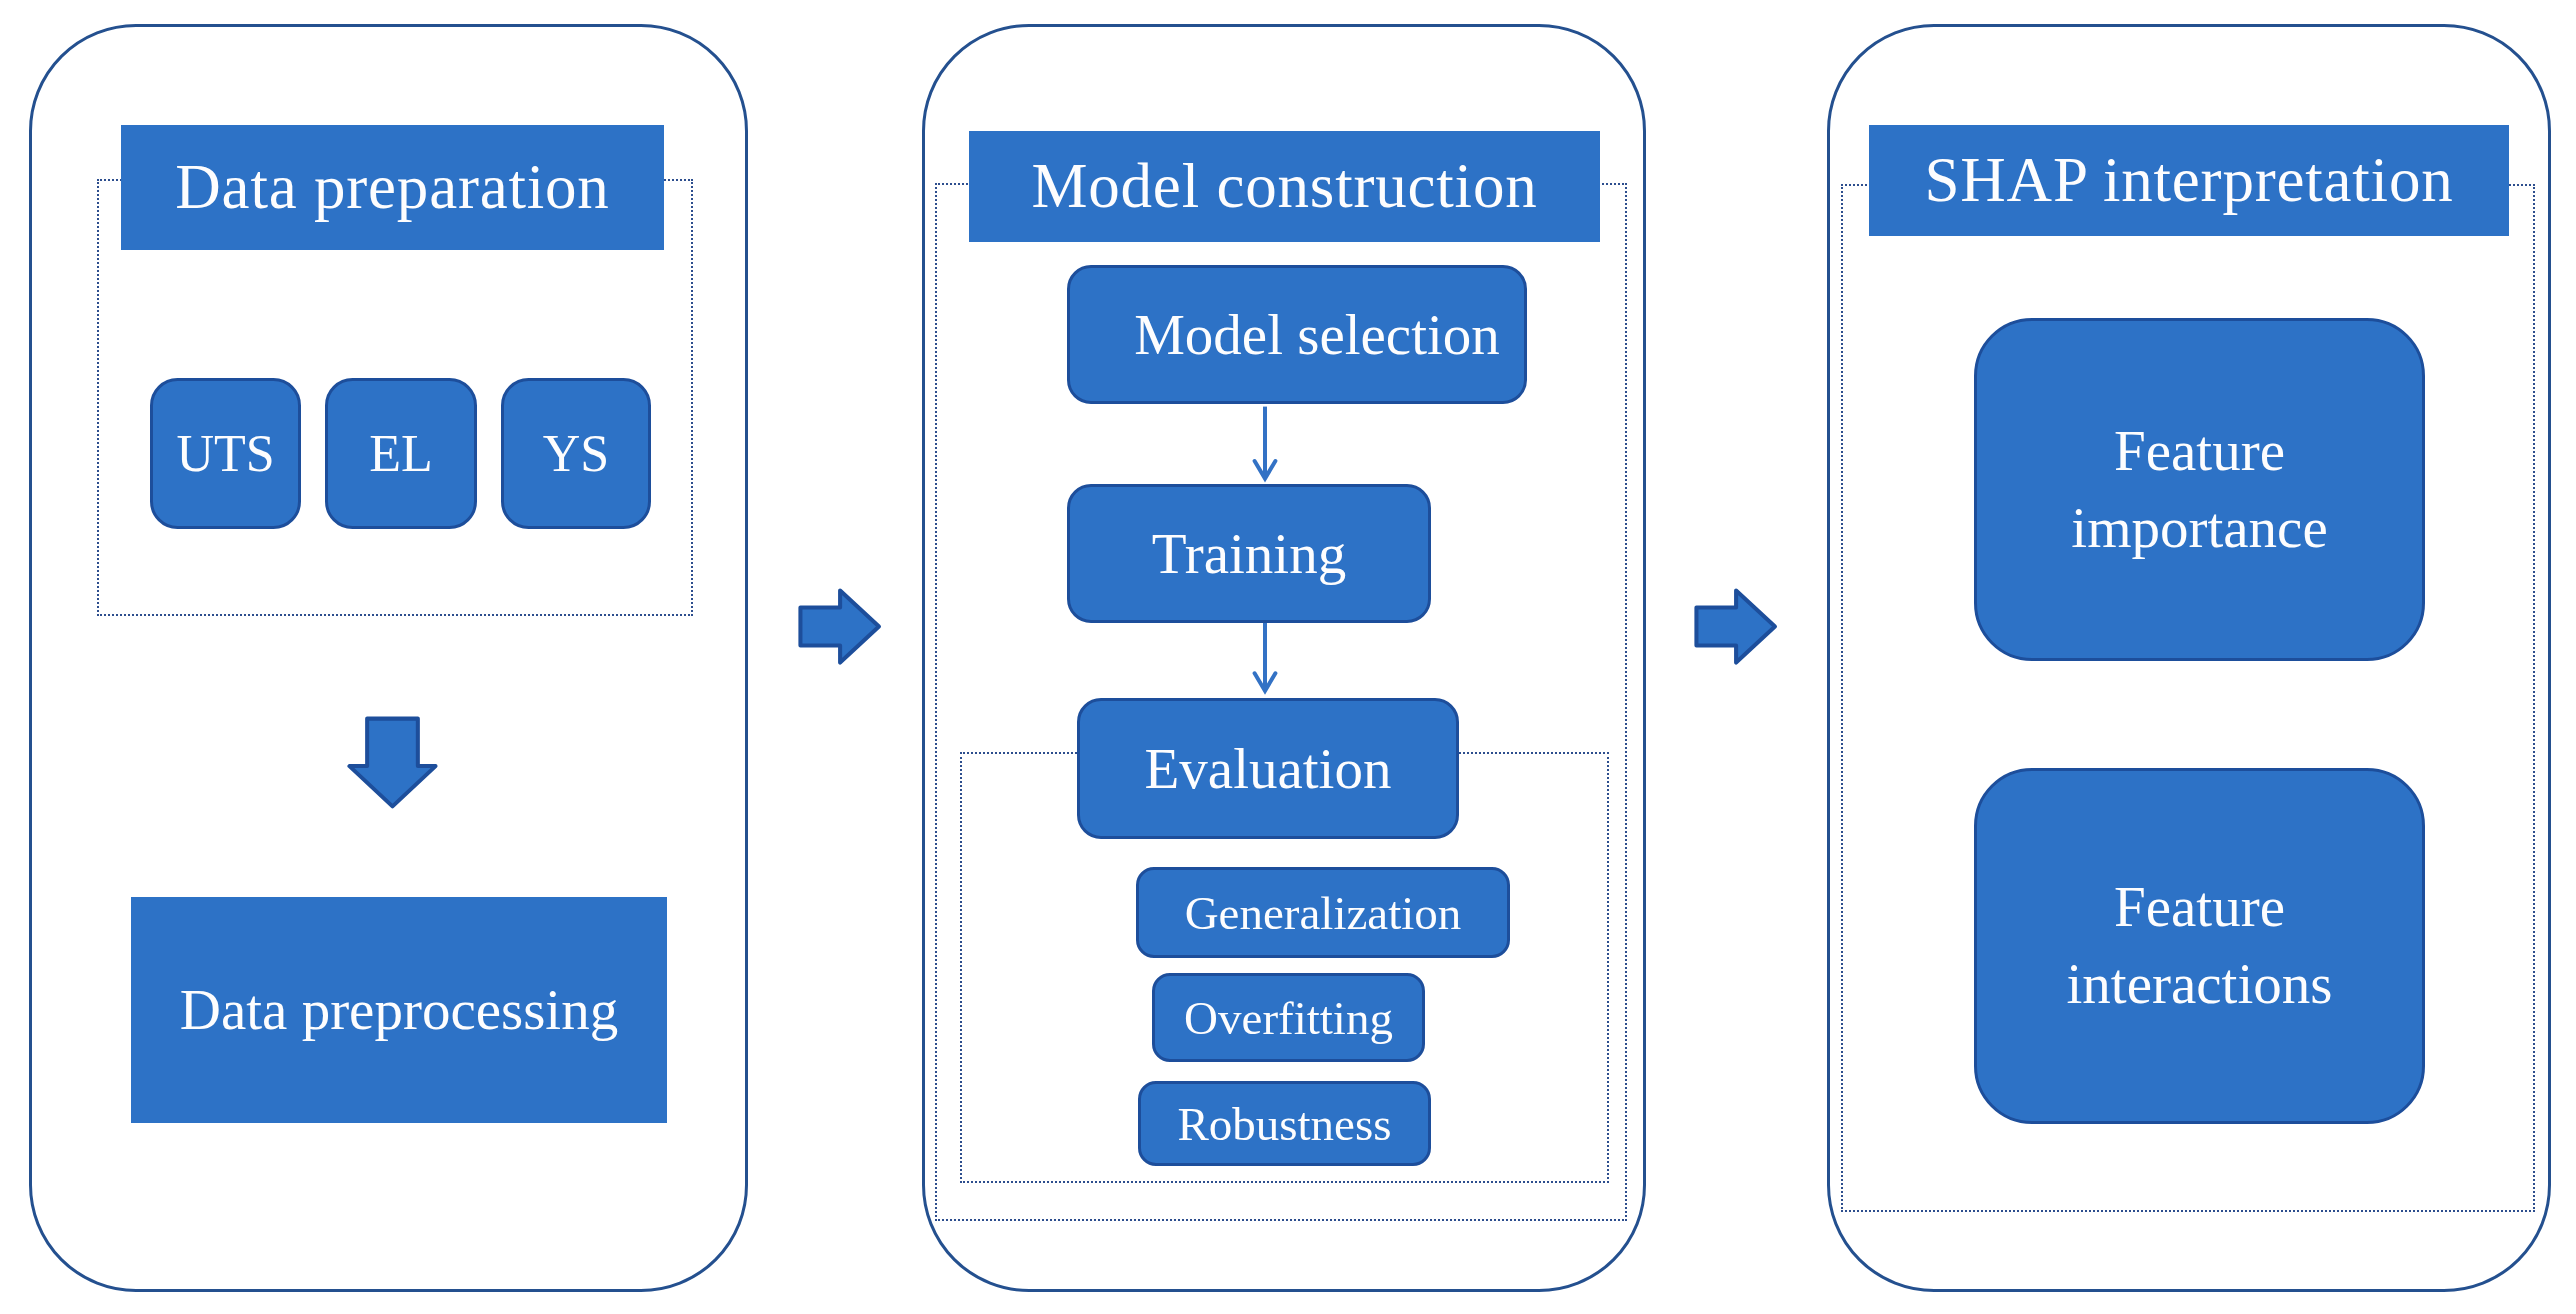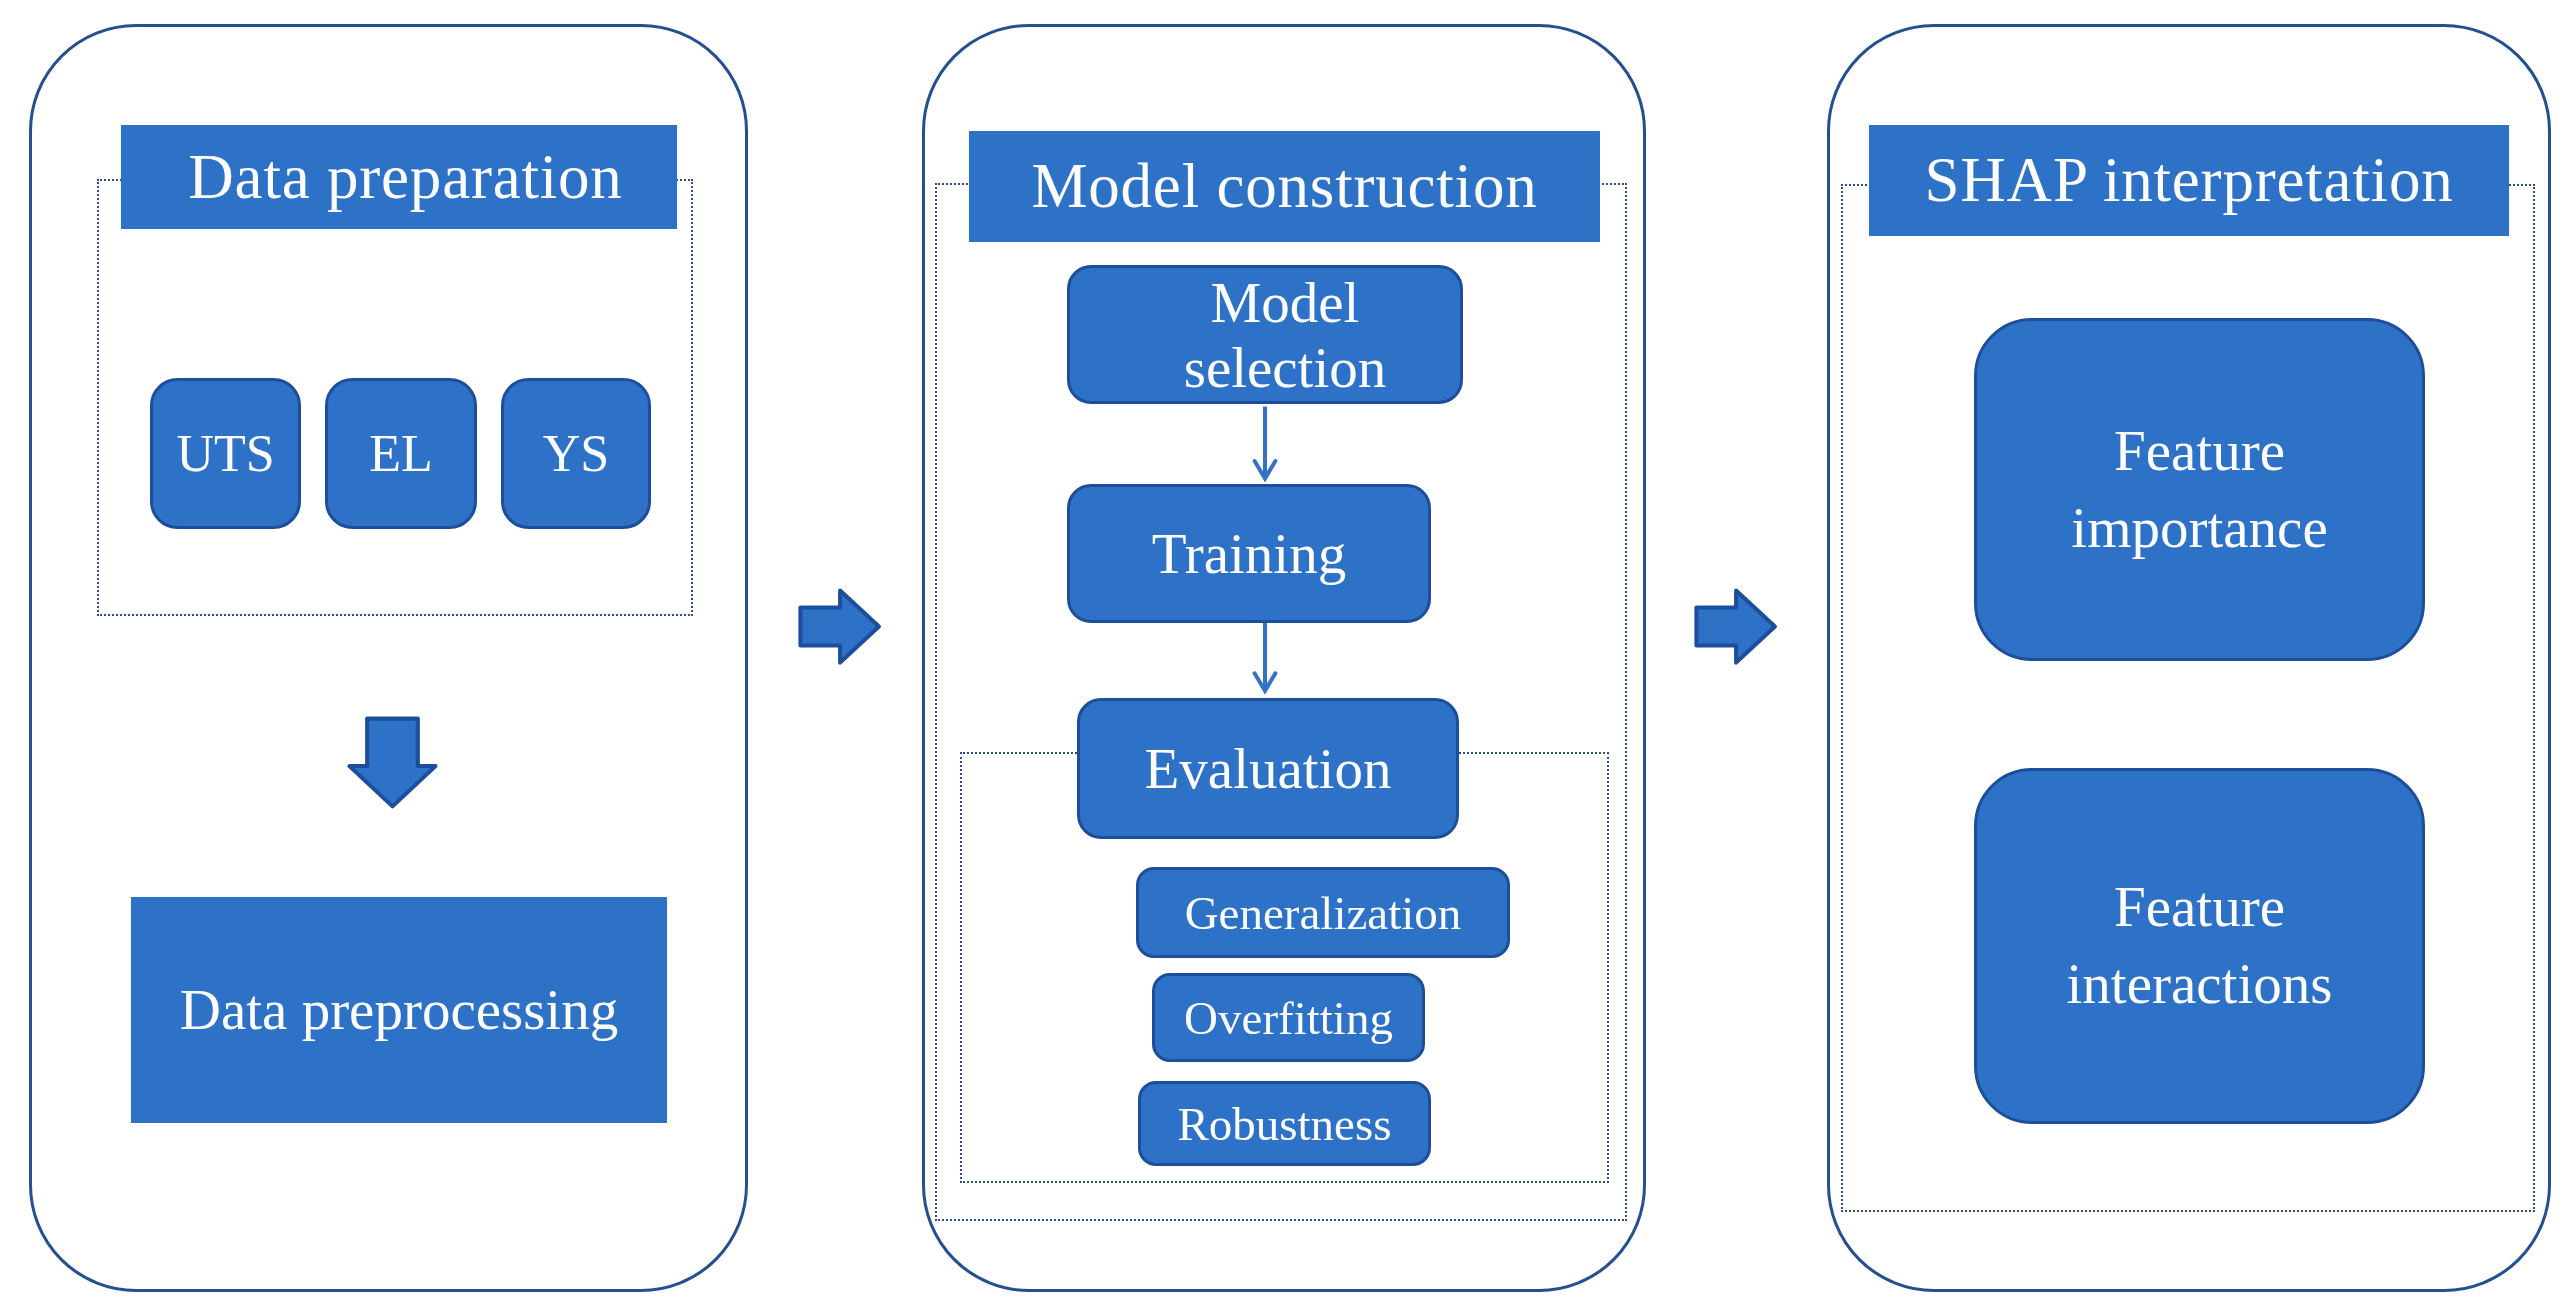--- a/index.html
+++ b/index.html
@@ -34,21 +34,21 @@
 </style>
 </head>
 <body>
 
 <div id="canvas">
 
   <div class="panel" style="left:29px;top:24px;width:719px;height:1268px;"></div>
 
   <div class="dotted" style="left:97px;top:179px;width:596px;height:437px;"></div>
 
-  <div class="hdr" style="left:121px;top:125px;width:543px;height:104px;padding-left:13px;">Data preparation</div>
+  <div class="hdr" style="left:121px;top:125px;width:543px;height:125px;">Data preparation</div>
 
   <div class="boxfill rbox small" style="left:150px;top:378px;width:151px;height:151px;">UTS</div>
   <div class="boxfill rbox small" style="left:325px;top:378px;width:152px;height:151px;">EL</div>
   <div class="boxfill rbox small" style="left:501px;top:378px;width:150px;height:151px;">YS</div>
 
   <svg class="arrow" style="left:343px;top:716px;" width="99" height="97" viewBox="0 0 123 120">
     <polygon points="30,3 93,3 93,62 115,62 61.5,112 8,62 30,62" fill="#2d72c6" stroke="#1d4e9b" stroke-width="5" stroke-linejoin="round"></polygon>
   </svg>
 
   <div class="boxfill plain" style="left:131px;top:897px;width:536px;height:226px;">Data preprocessing</div>
@@ -58,21 +58,21 @@
   </svg>
 
   <div class="panel" style="left:922px;top:24px;width:724px;height:1268px;"></div>
 
   <div class="dotted" style="left:935px;top:183px;width:692px;height:1038px;"></div>
 
   <div class="dotted" style="left:960px;top:752px;width:649px;height:431px;"></div>
 
   <div class="hdr" style="left:969px;top:131px;width:631px;height:111px;">Model construction</div>
 
-  <div class="boxfill rbox step" style="left:1067px;top:265px;width:396px;height:139px;padding-left:40px;">Model selection</div>
+  <div class="boxfill rbox step" style="left:1067px;top:265px;width:460px;height:139px;padding-left:40px;">Model selection</div>
 
   <svg class="arrow" style="left:1249px;top:406px;" width="32" height="78" viewBox="0 0 40 96">
     <line x1="20" y1="0" x2="20" y2="88" stroke="#3372c5" stroke-width="5"></line>
     <polyline points="7,68 20,90 33,68" fill="none" stroke="#3372c5" stroke-width="5" stroke-linecap="round"></polyline>
   </svg>
 
   <div class="boxfill rbox step" style="left:1067px;top:484px;width:364px;height:139px;">Training</div>
 
   <svg class="arrow" style="left:1249px;top:621px;" width="32" height="75" viewBox="0 0 40 93">
     <line x1="20" y1="0" x2="20" y2="85" stroke="#3372c5" stroke-width="5"></line>

